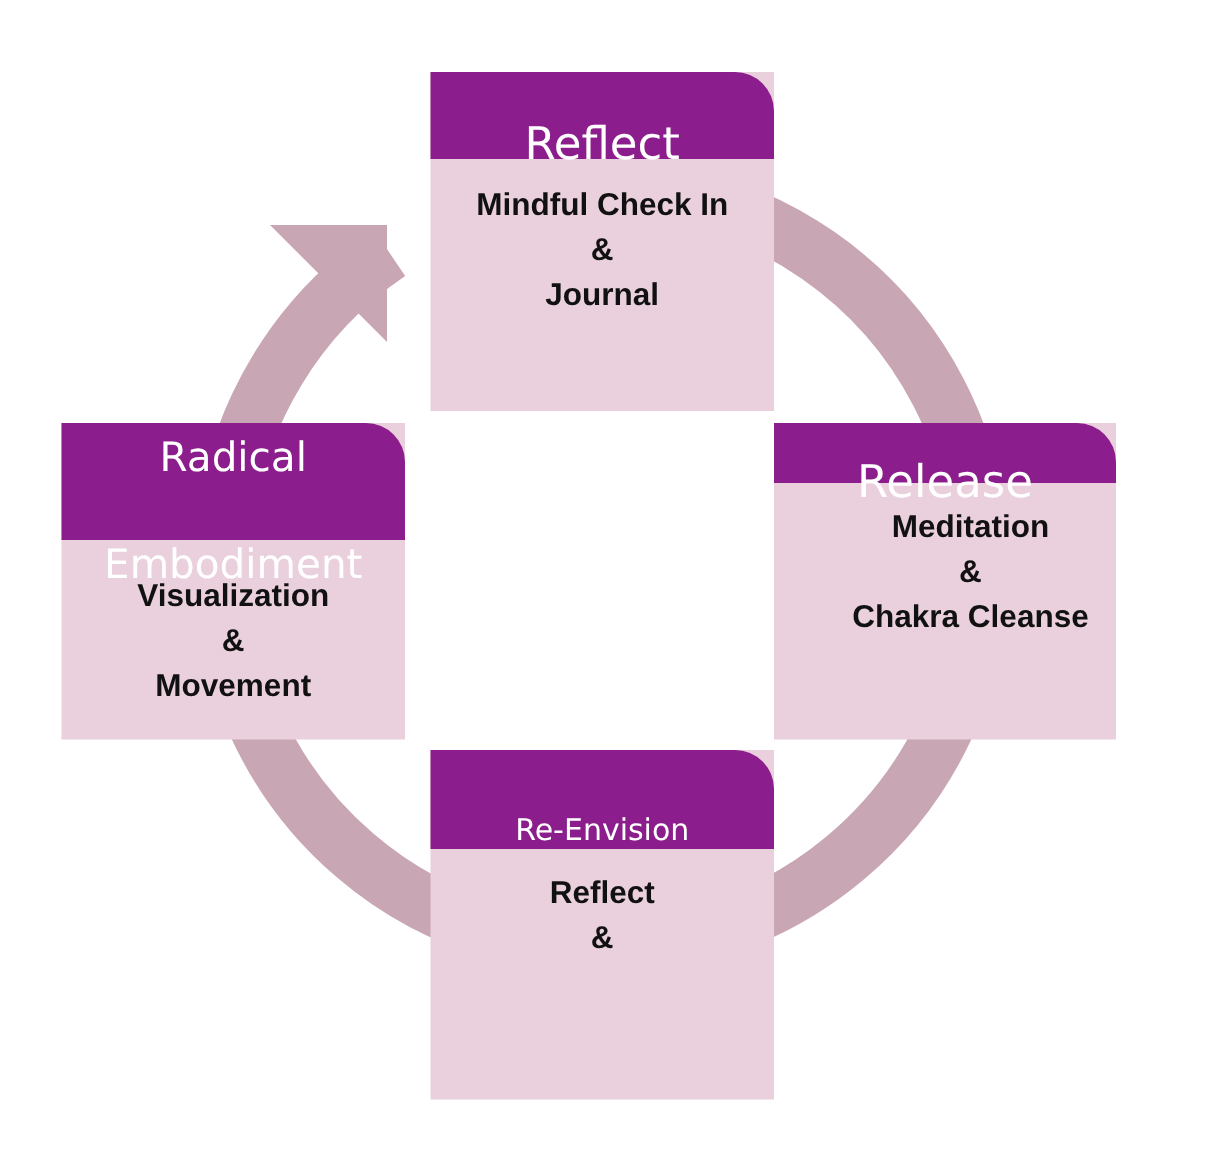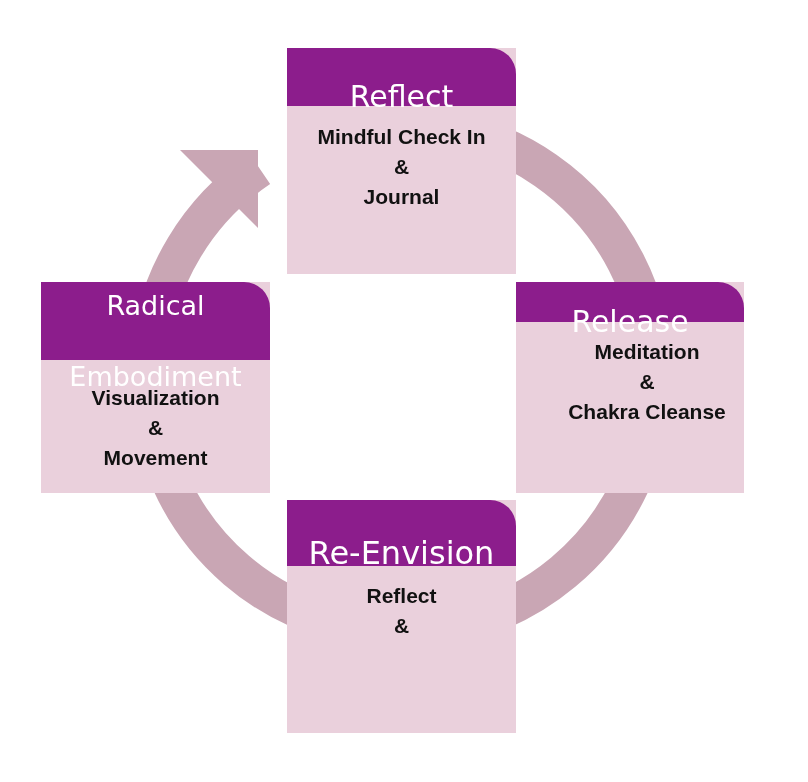--- a/index.html
+++ b/index.html
@@ -25,21 +25,21 @@
 
   #b-release { left: 516px; top: 282px; width: 228px; height: 211px; }
   #b-release .hdr { height: 40px; font-size: 30px; }
   #b-release .body { padding-top: 15px; padding-left: 34px; }
 
   #b-radical { left: 41px; top: 282px; width: 229px; height: 211px; }
   #b-radical .hdr { height: 78px; font-size: 27px; }
   #b-radical .body { padding-top: 23px; }
 
   #b-reenvision { left: 287px; top: 500px; width: 229px; height: 233px; }
-  #b-reenvision .hdr { height: 66px; font-size: 32px; }
+  #b-reenvision .hdr { height: 66px; font-size: 20px; }
   #b-reenvision .body { padding-top: 15px; }
 </style>
 </head>
 <body>
 
 <svg id="ring" viewBox="0 0 808 782">
   <path id="ring-arc" fill="none" stroke="#c9a6b4" stroke-width="38" d="M 444.9 128.8 A 253 253 0 1 1 259.5 168.3"></path>
   <polygon id="ring-head" fill="#c9a6b4" points="180,150 258,150 258,228"></polygon>
 </svg>
 

